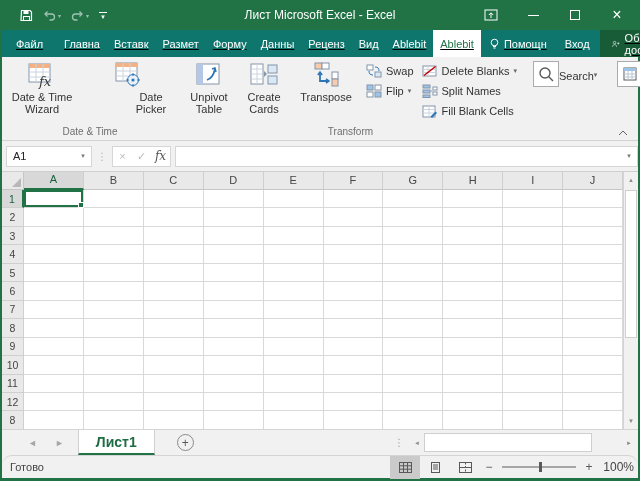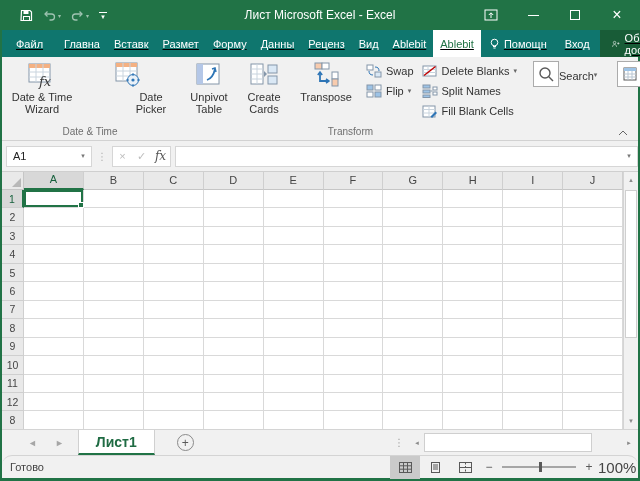--- a/index.html
+++ b/index.html
@@ -108,21 +108,21 @@
 
   
   .status-bar { height:23px; background:#f1f1f1; border-top:1px solid #d4d4d4; display:flex; align-items:center; flex:none;border-radius:10px; }
   .status-mode { font-size:11px; color:#444; padding-left:8px; }
   .status-spacer { flex:1; }
   .view-btn { width:30px; height:23px; display:flex; align-items:center; justify-content:center; }
   .view-btn.active { background:#cacaca; }
   .zoom-out,.zoom-in { width:18px; text-align:center; color:#595959; font-size:12px; }
   .zoom-track { width:74px; height:2px; background:#a6a6a6; position:relative; margin:0 4px; }
   .zoom-thumb { position:absolute; left:50%; top:-4px; width:3px; height:10px; background:#595959; }
-  .zoom-pct { width:40px; text-align:center; font-size:15px; color:#444; padding-right:4px; }
+  .zoom-pct { width:40px; text-align:right; font-size:12px; color:#444; padding-right:4px; }
   svg { display:block; }
 </style>
 </head>
 <body>
 
 <div class="window">
 
   <div class="titlebar">
     <div class="qat">
       <span class="btn">

